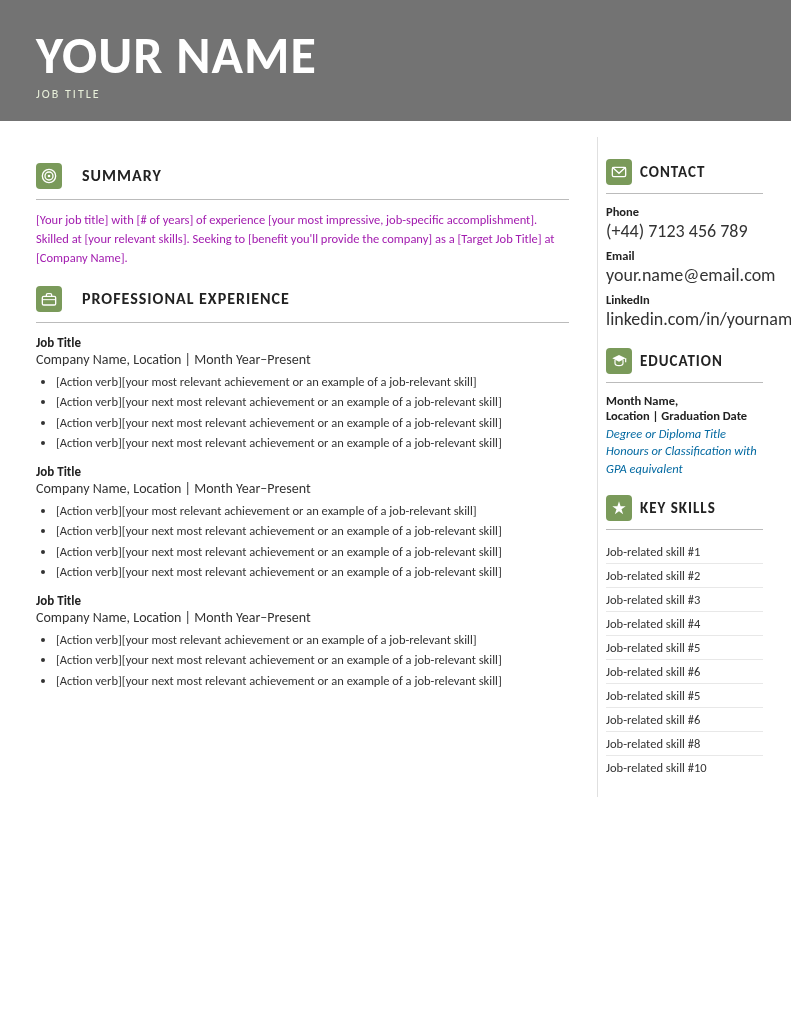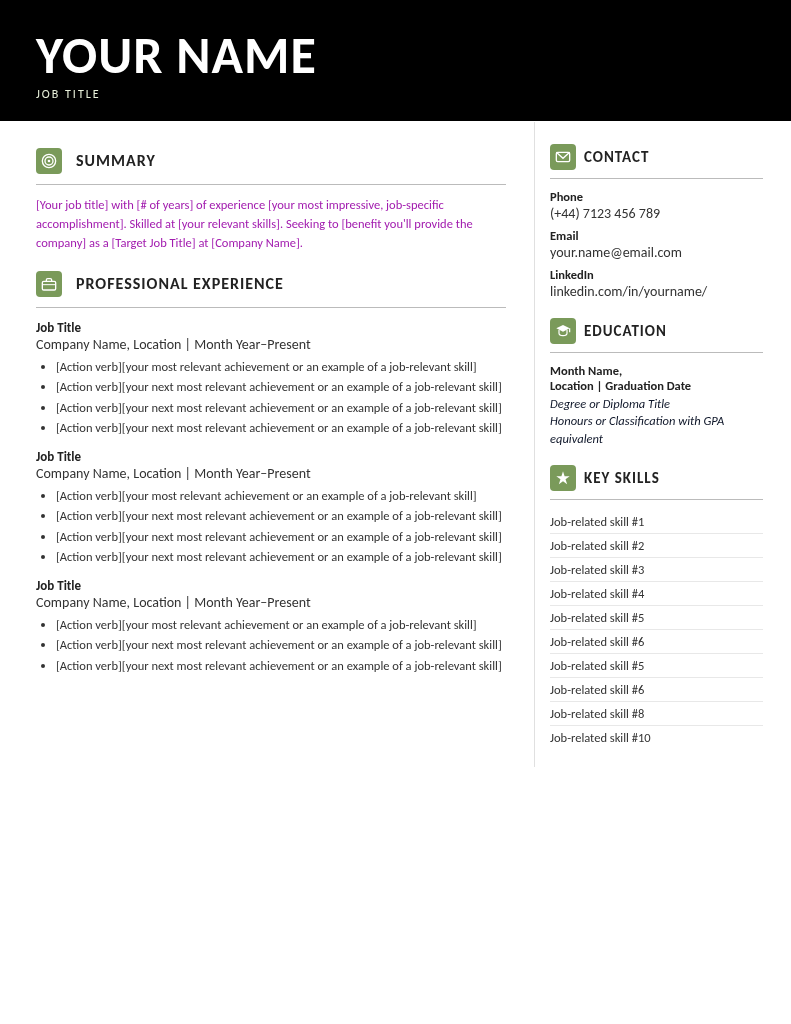--- a/index.html
+++ b/index.html
@@ -7,23 +7,23 @@
       font-family: 'Calibri', 'Arial', sans-serif;
       font-size: 13px;
       background: #fff;
       color: #222;
       width: 791px;
       min-height: 1024px;
     }
 
     
     .header {
-      background-color: #000000;
+      background-color: #737373;
       padding: 28px 36px 20px 36px;
-      margin-bottom: 1px;
+      margin-bottom: 16px;
     }
     .header-name {
       font-size: 52px;
       font-weight: 900;
       color: #fff;
       letter-spacing: 1px;
       line-height: 1.05;
       text-transform: uppercase;
     }
     .header-title {
@@ -44,31 +44,31 @@
 
     
     .left-col {
       flex: 1 1 0;
       padding: 22px 28px 0 36px;
       min-width: 0;
     }
 
     
     .right-col {
-      width: 257px;
+      width: 194px;
       flex-shrink: 0;
-      padding: 22px 28px 0 15px;
+      padding: 22px 28px 0 8px;
       border-left: 1px solid #e0e0e0;
     }
 
     
     .section-header {
       display: flex;
       align-items: center;
-      gap: 14px;
+      gap: 20px;
       margin-bottom: 10px;
       margin-top: 4px;
     }
     .section-header h2 {
       font-size: 16px;
       font-weight: 900;
       text-transform: uppercase;
       letter-spacing: 1px;
       color: #222;
     }
@@ -155,35 +155,35 @@
     }
 
     
     .contact-label {
       font-weight: 700;
       font-size: 12.5px;
       margin-bottom: 1px;
       margin-top: 6px;
     }
     .contact-value {
-      font-size: 14px;
+      font-size: 18px;
       color: #333;
       margin-bottom: 2px;
     }
 
     
     .edu-school {
       font-weight: 700;
       font-size: 12.5px;
       margin-bottom: 2px;
     }
     .edu-degree {
       font-style: italic;
       font-size: 12.5px;
-      color: #0f172a;
+      color: #0369a1;
       line-height: 1.4;
     }
 
     
     .skill-item {
       font-size: 12.5px;
       color: #333;
       padding: 4px 0;
       border-bottom: 1px solid #e8e8e8;
     }

